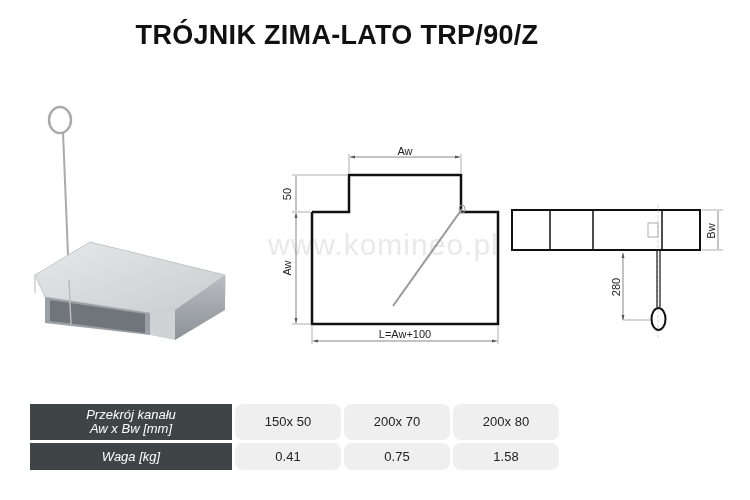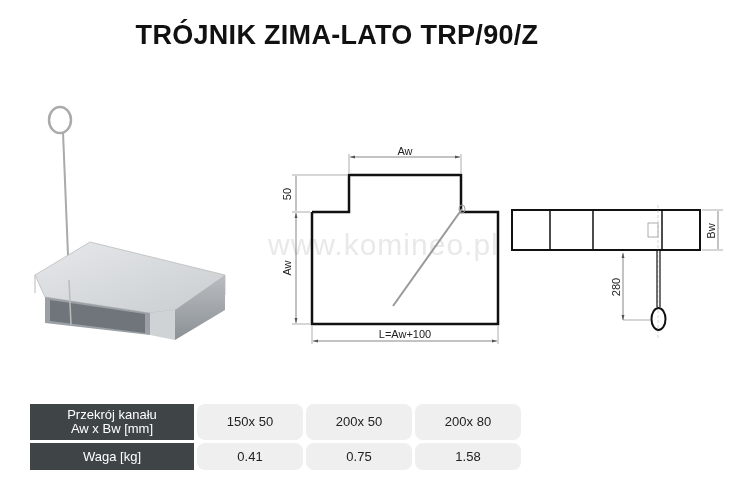--- a/index.html
+++ b/index.html
@@ -4,21 +4,21 @@
 <style>
   html,body{margin:0;padding:0;}
   body{width:750px;height:500px;background:#ffffff;position:relative;overflow:hidden;font-family:"Liberation Sans",sans-serif;}
   .title{position:absolute;left:0;top:20px;width:674px;text-align:center;font-weight:bold;font-size:27px;color:#111;letter-spacing:0.3px;}
   .photo{position:absolute;left:25px;top:95px;width:215px;height:250px;}
   .drawing{position:absolute;left:270px;top:140px;width:240px;height:210px;}
   .side{position:absolute;left:505px;top:195px;width:225px;height:150px;}
   .watermark{position:absolute;left:268px;top:228px;font-size:30px;color:#e9e9e9;letter-spacing:1px;font-family:"Liberation Sans",sans-serif;}
   table.spec{position:absolute;left:30px;top:404px;border-collapse:separate;border-spacing:3px 3px;margin:-3px;}
   table.spec td{font-size:13px;text-align:center;padding:0;}
-  td.hdr{background:#3f4547;color:#ffffff;width:164px;}
+  td.hdr{background:#3f4547;color:#ffffff;width:202px;font-style:italic;}
   td.val{background:#efefef;color:#222;width:106px;border-radius:8px;}
   tr.r1 td{height:36px;line-height:14px;}
   tr.r2 td{height:27px;margin-top:16px;}
 </style>
 </head>
 <body>
 
 <div class="title">TRÓJNIK ZIMA-LATO TRP/90/Z</div>
 
 <svg class="photo" viewBox="0 0 215 250">
@@ -107,21 +107,21 @@
 </svg>
 
 <table class="spec">
   <tbody>
       <tr class="r1">
     <td class="hdr">
       <div>Przekrój kanału</div>
       <div>Aw x Bw [mm]</div>
     </td>
     <td class="val">150x 50</td>
-    <td class="val">200x 50</td>
+    <td class="val">200x 70</td>
     <td class="val">200x 80</td>
   </tr>
   <tr class="r2">
     <td class="hdr">Waga [kg]</td>
     <td class="val">0.41</td>
     <td class="val">0.75</td>
     <td class="val">1.58</td>
   </tr>
 </tbody>
   </table>

